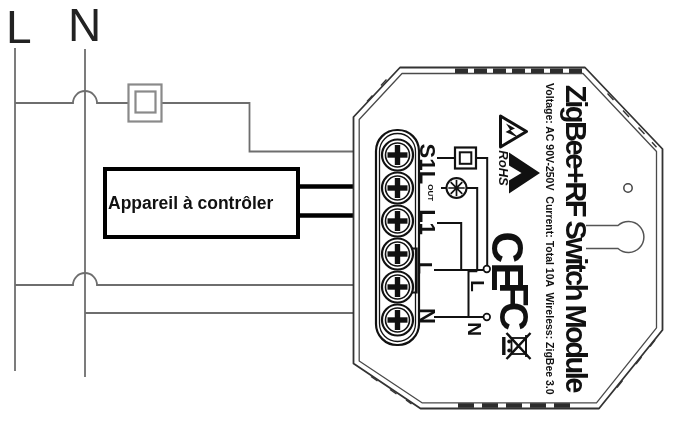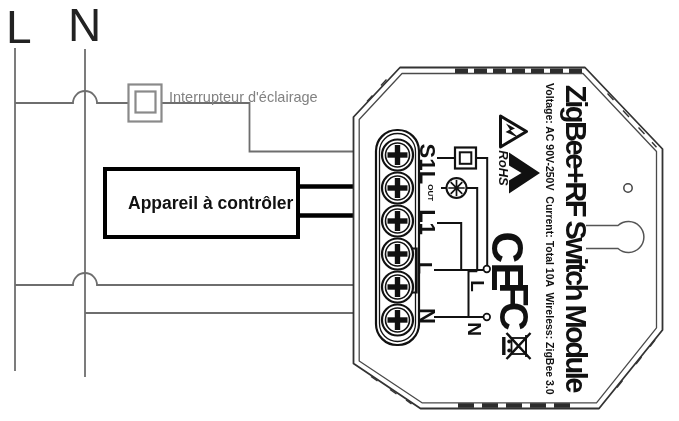--- a/index.html
+++ b/index.html
@@ -14,21 +14,21 @@
     position:absolute; white-space:nowrap;
     transform:translate(-50%,-50%) rotate(90deg);
     line-height:1;
   }
   .supply-label { font-size:46px; font-weight:400; color:#222; line-height:1; }
   .switch-label { font-size:14.5px; color:#828282; }
   .dry-box {
     position:absolute; left:103px; top:167px; width:197px; height:72px;
     border:4px solid #000; box-sizing:border-box; background:#fff;
     display:flex; flex-direction:column; justify-content:center;
-    padding-left:21px; font-size:17.5px; font-weight:bold; line-height:28px;
+    padding-left:1px; font-size:17.5px; font-weight:bold; line-height:28px;
   }
   .tlabel { font-size:22px; font-weight:bold; }
   .tlabel sup { font-size:8px; font-weight:bold; }
   .tlabel-s { font-size:20px; font-weight:bold; }
   .nlabel { font-size:19px; font-weight:bold; }
   .rohs { font-size:13px; font-weight:bold; font-style:italic; }
   .ce { font-size:44px; font-weight:bold; letter-spacing:-1px; }
   .fcc { font-size:40px; font-weight:800; letter-spacing:-5px; }
   .mod-title { font-size:29px; font-weight:700; letter-spacing:-2.5px; }
   .mod-specs { font-size:10.5px; font-weight:600; white-space:pre; }
@@ -174,21 +174,20 @@
       <circle cx="-4.5" cy="7.8" r="1.9" fill="#111" stroke="none"></circle>
       <circle cx="4.5" cy="7.8" r="1.9" fill="#111" stroke="none"></circle>
       <path d="M-13,-13.5 L13,10.5 M13,-13.5 L-13,10.5" stroke-width="2.4"></path>
       <rect x="-9" y="11.5" width="18" height="3.4" fill="#111" stroke="none"></rect>
     </g>
   </svg>
 
   <div class="plain supply-label" style="left:6px; top:4px;">L</div>
   <div class="plain supply-label" style="left:68px; top:2px;">N</div>
 
-  <div class="plain switch-label" style="left:169px; top:89px;">Interrupteur d'éclairage</div>
 
   <div class="dry-box">
     <span>Appareil à contrôler</span>
   </div>
 
   <div class="rot tlabel" style="left:427px; top:157px;">
     <span>S1</span>
   </div>
   <div class="rot tlabel" style="left:427px; top:186px;">
     <span>L</span><sup>OUT</sup>

